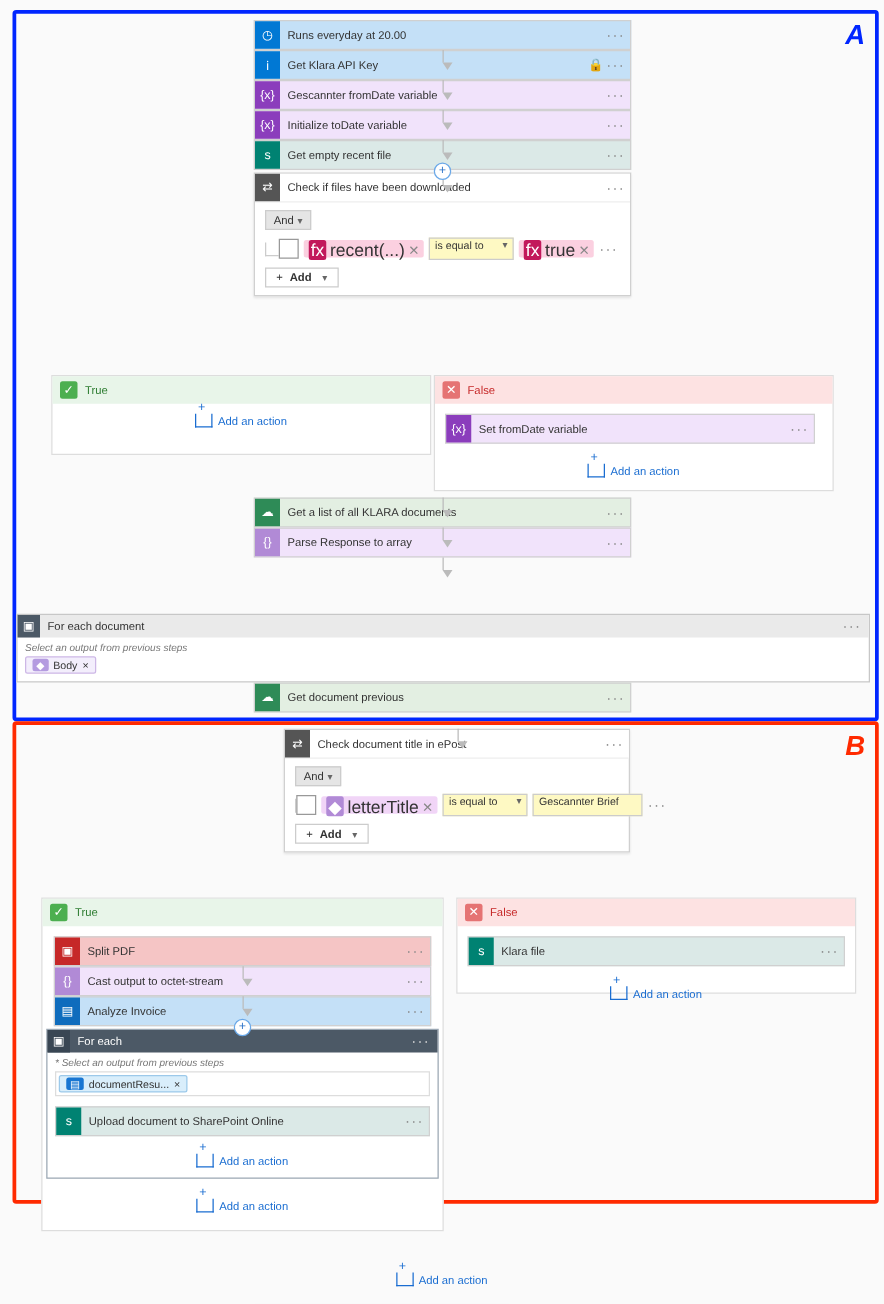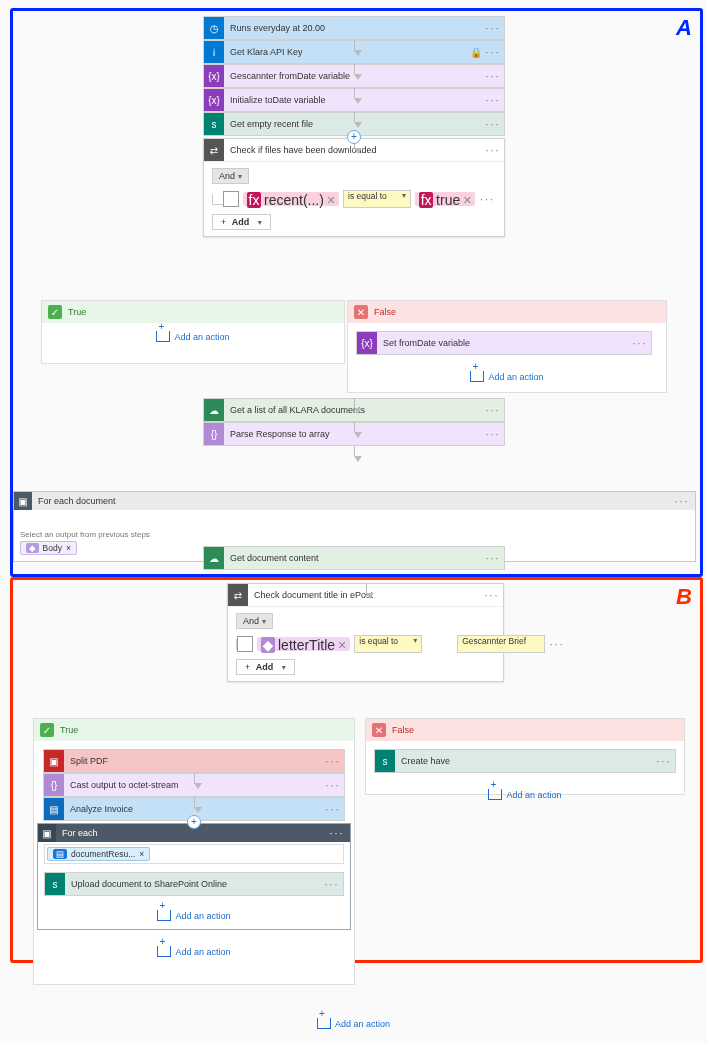--- a/index.html
+++ b/index.html
@@ -137,21 +137,21 @@
   .loop-box {
     position:absolute; border:1px solid #c7c7c7; background:#fff;
   }
   .loop-head {
     display:flex; align-items:center; height:18px; background:#eaeaea; font-size:9px;
   }
   .loop-icon {
     width:18px; height:18px; background:#4c5966; color:#fff;
     display:flex; align-items:center; justify-content:center; font-size:10px;
   }
-  .hint { font-size:8px; color:#777; padding:20px 6px 0; }
+  .hint { font-size:8px; font-style:italic; color:#777; padding:4px 6px 0; }
   .body-tag {
     display:inline-flex; align-items:center; gap:4px; background:#f3eefc;
     border:1px solid #cdb7e6; font-size:8.5px; padding:1px 5px; margin:2px 6px 6px;
     border-radius:2px;
   }
 
   .inside-steps { display:flex; flex-direction:column; align-items:center; }
 </style>
 </head>
 <body>
@@ -314,21 +314,21 @@
     <span class="body-tag">
       <span style="background:#b49be0;color:#fff;padding:0 3px;border-radius:2px;">◆</span>
       <span>Body</span>
       <span class="x">×</span>
     </span>
   </div>
 
   <div class="col" style="left:203px; top:546px;">
     <div class="step bg-darkgreen">
       <div class="sicon ic-dgreen">☁</div>
-      <div class="stitle">Get document content</div>
+      <div class="stitle">Get document previous</div>
       <div class="sright">
           <span class="menu3">···</span>
         </div>
     </div>
   </div>
 
   <div class="col" style="left:227px; top:583px;">
     <div class="arrow"></div>
     <div class="card" style="width:275px;">
       <div class="step bg-white" style="border:none; border-bottom:1px solid #eee; width:100%;">
@@ -348,21 +348,21 @@
           <div class="checkbox"></div>
           <span class="tag tag-purple">
             <span class="lp">◆</span>
             <span>letterTitle</span>
             <span class="x">×</span>
           </span>
           <span class="select-like">
             <span>is equal to</span>
             <span class="chev">▾</span>
           </span>
-          <span class="select-like" style="min-width:78px;margin-left:31px;">
+          <span class="select-like" style="min-width:78px;">
             <span>Gescannter Brief</span>
           </span>
           <span class="menu3">···</span>
         </div>
         <span class="add-btn">
           +&nbsp;<b>Add</b>&nbsp;<span class="chev">▾</span>
         </span>
       </div>
     </div>
   </div>
@@ -400,20 +400,21 @@
       </div>
       <div class="plusnode">+</div>
       <div class="arrow"></div>
 
       <div class="loop-box" style="position:relative; width:312px; border:1px solid #9aa7b3;">
         <div class="loop-head" style="background:#4c5966;color:#fff;">
           <div class="loop-icon" style="background:#394653;">▣</div>
           <span style="padding-left:6px;">For each</span>
           <span style="margin-left:auto; padding-right:6px; color:#ddd;" class="menu3">···</span>
         </div>
+        <div class="hint">* Select an output from previous steps</div>
         <div style="border:1px solid #ddd; margin:2px 6px; padding:2px;">
           <span class="body-tag" style="margin:0;background:#d9eefb;border-color:#9cc9ea;">
             <span style="background:#1976d2;color:#fff;padding:0 3px;border-radius:2px;">▤</span>
             <span>documentResu...</span>
             <span class="x">×</span>
           </span>
         </div>
         <div style="padding:6px;">
           <div class="step bg-teal" style="width:298px;">
             <div class="sicon ic-teal">s</div>
@@ -436,21 +437,21 @@
   </div>
 
   <div class="branch-box" style="left:365px; top:718px; width:318px; height:75px;">
     <div class="branch-head false">
       <span class="badge no">✕</span>
       <span>False</span>
     </div>
     <div class="inside">
       <div class="step bg-teal" style="width:300px;">
         <div class="sicon ic-teal">s</div>
-        <div class="stitle">Create have</div>
+        <div class="stitle">Klara file</div>
         <div class="sright">
             <span class="menu3">···</span>
           </div>
       </div>
     </div>
     <div class="addaction">
       <span class="plusbox"></span>
       <span>Add an action</span>
     </div>
   </div>

